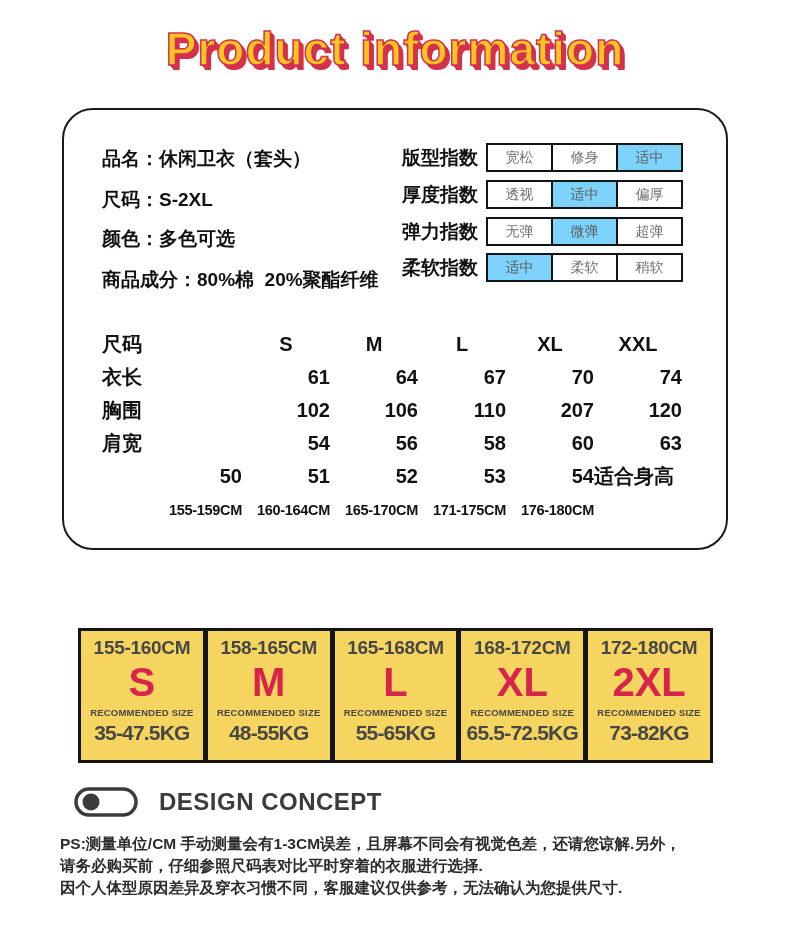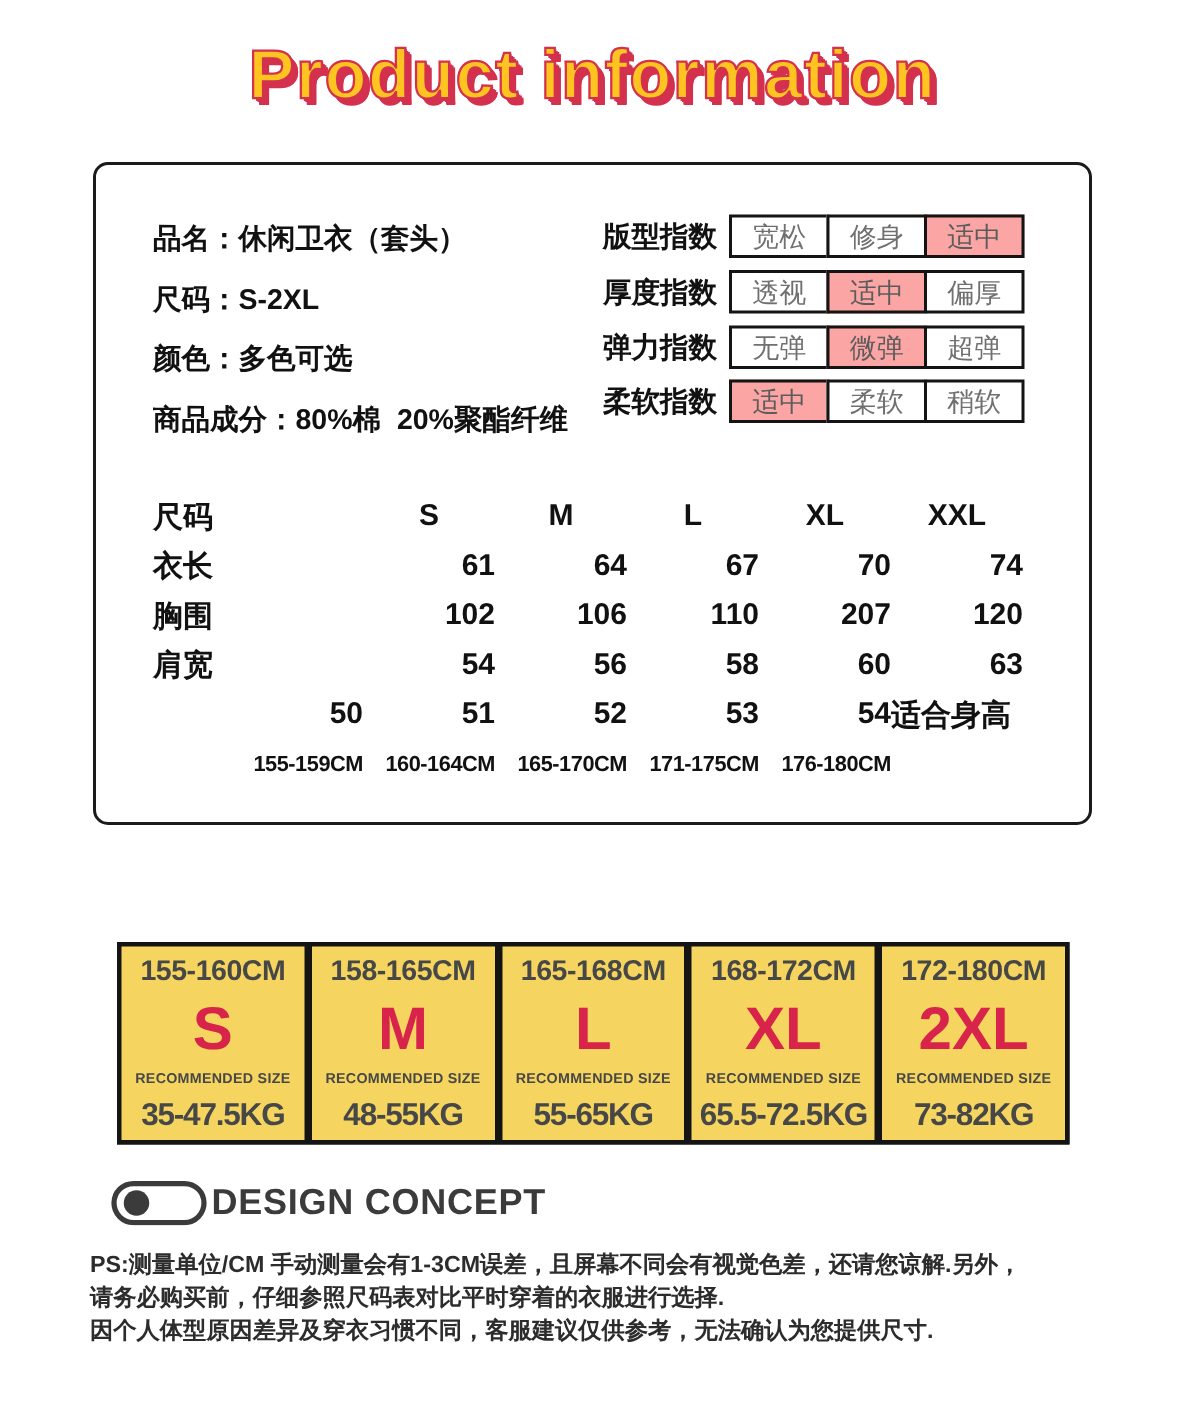--- a/index.html
+++ b/index.html
@@ -10,63 +10,63 @@
 
   
   .title { position:absolute; top:22px; left:0; width:100%; text-align:center;
            font-size:46px; font-weight:900; letter-spacing:1px; color:#FFC41F;
            -webkit-text-stroke:1.5px #D4314E;
            text-shadow:1px 1px 0 #D4314E,2px 2px 0 #D4314E,3px 3px 0 #D4314E,
                        4px 4px 0 #D4314E,4px 5px 0 #D4314E; }
 
   
   .card { position:absolute; left:62px; top:108px; width:666px; height:442px;
-          border:2px solid #1b1b1b; border-radius:10px; background:#fff; }
+          border:2px solid #1b1b1b; border-radius:31px; background:#fff; }
   .field { position:absolute; left:38px; font-size:19px; font-weight:bold;
            color:#111; white-space:pre-wrap; }
   .f1{top:36px} .f2{top:77px} .f3{top:116px} .f4{top:157px}
 
   
   .idx-row { position:absolute; left:338px; display:flex; align-items:center; height:29px; }
   .i1{top:33px} .i2{top:70px} .i3{top:107px} .i4{top:143px}
   .idx-label { font-size:19px; font-weight:bold; color:#111; width:84px; }
   .idx-cells { display:flex; }
   .idx-cell { width:67px; height:29px; border:2px solid #141414; margin-left:-2px;
               display:flex; align-items:center; justify-content:center;
-              font-size:18px; color:#707070; background:#fff; }
+              font-size:14px; color:#707070; background:#fff; }
   .idx-cell:first-child { margin-left:0; }
-  .idx-cell.hl { background:#fca5a5; color:#5c5c5c; }
+  .idx-cell.hl { background:#7dd3fc; color:#5c5c5c; }
 
   
   .size-table { position:absolute; left:38px; top:218px;
                 display:grid; grid-template-columns:140px repeat(5,88px);
                 grid-auto-rows:33px; align-items:center; }
   .st-label { font-size:20px; font-weight:bold; color:#111; }
   .st-head  { font-size:20px; font-weight:bold; color:#111; text-align:center; }
   .st-val   { font-size:20px; font-weight:bold; color:#111; text-align:right; }
   .st-small { font-size:14.5px; letter-spacing:-0.3px; }
 
   
   .size-grid { position:absolute; left:78px; top:628px; width:635px; height:135px;
                background:#141414; border:3px solid #141414;
                display:grid; grid-template-columns:repeat(5,1fr); gap:5px; }
   .sg-cell { background:#F5D55F; display:flex; flex-direction:column;
              align-items:center; justify-content:space-between;
-             padding:6px 1px 5px; overflow:hidden; }
+             padding:6px 1px 16px; overflow:hidden; }
   .sg-height { font-size:19px; font-weight:bold; color:#474747;
                letter-spacing:-0.3px; white-space:nowrap; }
   .sg-size   { font-size:40px; font-weight:900; color:#D8234A; line-height:0.95; }
   .sg-note   { font-size:9.5px; font-weight:bold; color:#474747;
                letter-spacing:0.2px; white-space:nowrap; margin-top:2px; }
   .sg-weight { font-size:21px; font-weight:900; color:#474747;
                letter-spacing:-0.8px; white-space:nowrap; line-height:1.05; }
 
   
   .design-row { position:absolute; left:74px; top:787px; display:flex;
-                align-items:center; gap:3px; }
+                align-items:center; gap:21px; }
   .design-label { font-size:24px; font-weight:800; color:#3b3b3b;
                   letter-spacing:0.5px; }
 
   
   .ps { position:absolute; left:60px; top:833px; width:695px; font-size:15.5px;
         font-weight:bold; color:#2c2c2c; line-height:1.42; }
 </style>
 </head>
 <body>
 

